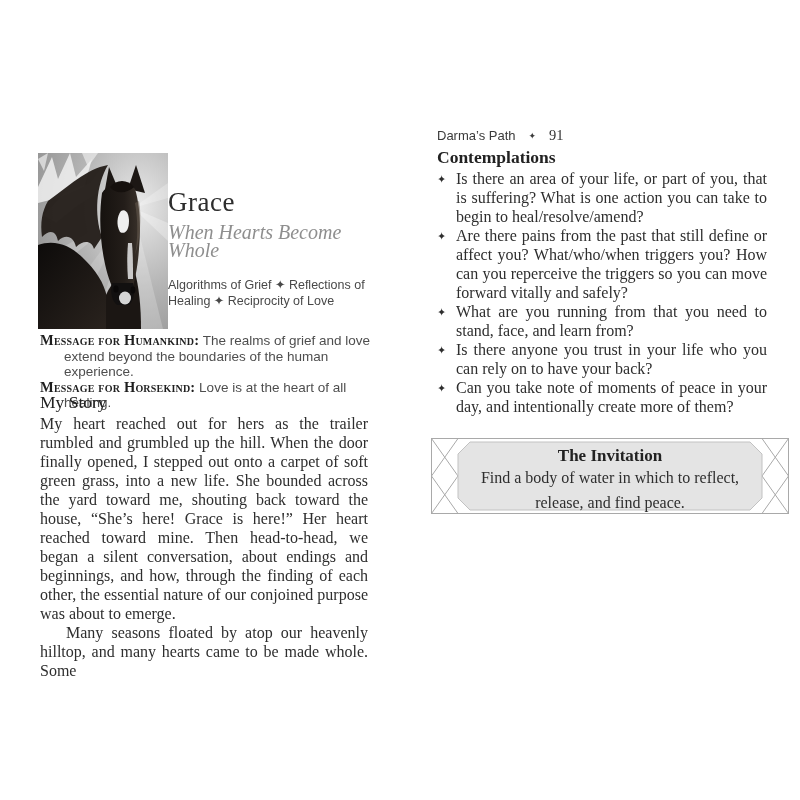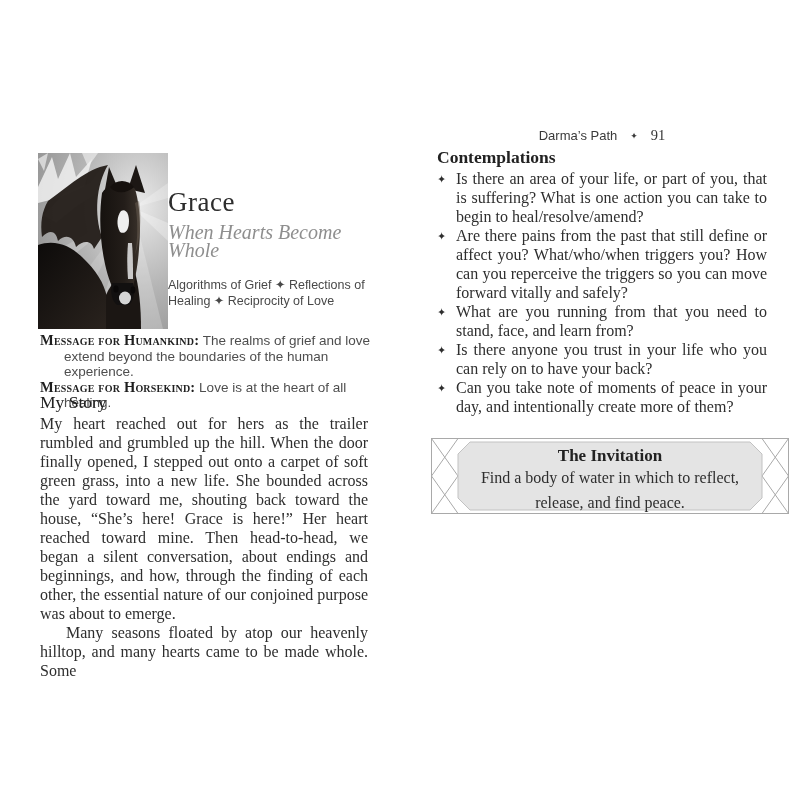--- a/index.html
+++ b/index.html
@@ -50,21 +50,21 @@
   .story p { margin: 0; }
   .story p.indent { text-indent: 26px; }
 
   .left-page-number {
     position: absolute; left: 40px; top: 650px; width: 328px; text-align: center;
     font-size: 15.5px; color: #333;
   }
 
   
   .running-header {
-    position: absolute; left: 437px; top: 127px; width: 330px; text-align: center;
+    position: absolute; left: 437px; top: 127px; width: 330px; text-align: left;
     font-family: "Liberation Sans", sans-serif; font-size: 13px; color: #3a3a3a;
   }
   .header-sep {
     display: inline-block; margin: 0 13px; font-size: 9px; vertical-align: 1px;
     font-family: "DejaVu Sans", sans-serif; color: #3a3a3a;
   }
   .header-page { font-family: "Liberation Serif", serif; font-size: 14.5px; color: #333; }
 
   .contemplations-heading {
     position: absolute; left: 437px; top: 147px; margin: 0;

